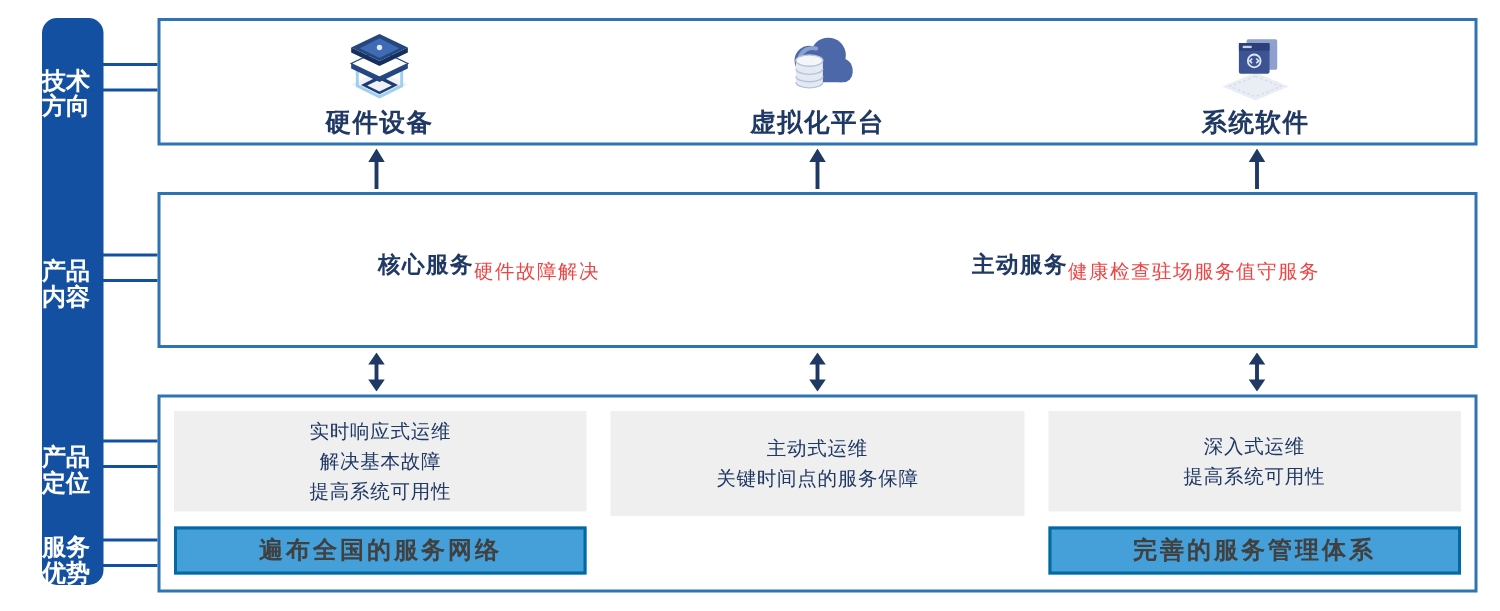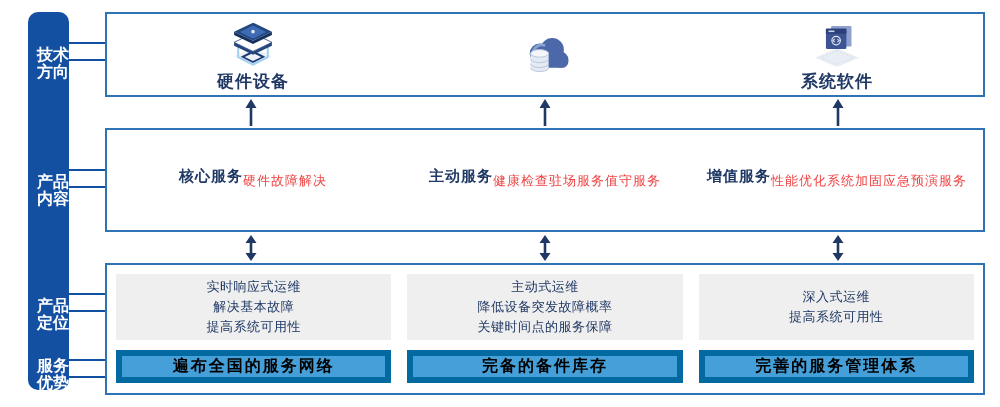--- a/index.html
+++ b/index.html
@@ -9,21 +9,21 @@
     font-family:"Liberation Sans","DejaVu Sans",sans-serif;
   }
   .canvas { position:absolute; inset:0; }
 
   
   .sidebar {
     position:absolute; left:28px; top:12px; width:41px; height:378px;
     background:#1450A2; border-radius:10px;
   }
   .side-label {
-    position:absolute; left:0; width:41px; text-align:right;
+    position:absolute; left:0; width:41px; text-align:left;
     color:#ffffff; font-weight:bold; font-size:16px; line-height:17px;
   }
   .side-label.p0 { top:34px; }
   .side-label.p1 { top:161px; }
   .side-label.p2 { top:285px; }
   .side-label.p3 { top:345px; }
 
   .connector {
     position:absolute; left:68px; width:38px; height:2px; background:#1450A2;
   }
@@ -48,23 +48,23 @@
   .content-item { font-size:13px; color:#ef4444; line-height:19px; letter-spacing:1px; }
 
   .position-box { top:263px; height:132px; display:flex; gap:16px; padding:9px 9px 10px 9px; }
   .pos-col { flex:1; display:flex; flex-direction:column; }
   .pos-gray {
     background:#EFEFEF; height:70px; display:flex; flex-direction:column;
     align-items:center; justify-content:center;
     font-size:13px; color:#1F3864; line-height:20px; letter-spacing:0.5px;
   }
   .pos-bar {
-    margin-top:10px; height:33px; background:#45A0D9; border:6px solid #0369a1;
+    margin-top:10px; height:33px; background:#45A0D9; border:2px solid #0369a1;
     display:flex; align-items:center; justify-content:center;
-    color:#000000; font-weight:bold; font-size:16px; letter-spacing:2px;
+    color:#404040; font-weight:bold; font-size:16px; letter-spacing:2px;
   }
 
   .arrow { position:absolute; width:12px; }
   .arrow svg { display:block; }
 
   .icon-wrap { height:46px; display:flex; align-items:center; justify-content:center; }
 </style>
 </head>
 <body>
 
@@ -126,20 +126,21 @@
             <rect x="15" y="22" width="41" height="14" rx="7"></rect>
           </g>
           <path d="M29 11 a10 10 0 0 0 -12 6" fill="none" stroke="#8aa2d2" stroke-width="3" stroke-linecap="round"></path>
           <path d="M14 20 V36 a10 4.2 0 0 0 20 0 V20 Z" fill="#e4eaf3"></path>
           <ellipse cx="24" cy="20" rx="10" ry="4.2" fill="#f4f6fa" stroke="#b6c2d8" stroke-width="1"></ellipse>
           <path d="M14 26 a10 4.2 0 0 0 20 0" fill="none" stroke="#b6c2d8" stroke-width="1"></path>
           <path d="M14 31.5 a10 4.2 0 0 0 20 0" fill="none" stroke="#b6c2d8" stroke-width="1"></path>
           <path d="M14 36 a10 4.2 0 0 0 20 0" fill="none" stroke="#b6c2d8" stroke-width="1"></path>
         </svg>
       </div>
+      <div class="tech-label">虚拟化平台</div>
     </div>
     <div class="tech-col">
       <div class="icon-wrap">
         <svg width="52" height="46" viewBox="0 0 60 54">
           <polygon points="30,32 56,43 30,54 4,43" fill="#e9edf4"></polygon>
           <polygon points="30,35 50,43 30,51 10,43" fill="none" stroke="#d4dbe8" stroke-width="1" stroke-dasharray="2,2"></polygon>
           <rect x="23" y="6" width="24" height="24" rx="1.5" fill="#8f9fce"></rect>
           <rect x="17" y="9" width="24" height="24" rx="1.5" fill="#3d5494"></rect>
           <rect x="17" y="9" width="24" height="6" fill="#2c3f7a"></rect>
           <rect x="20" y="11.2" width="7" height="1.8" fill="#c9d4ea"></rect>
@@ -171,26 +172,20 @@
     <div class="content-col">
       <div class="content-title">核心服务</div>
       <div class="content-item">硬件故障解决</div>
     </div>
     <div class="content-col">
       <div class="content-title">主动服务</div>
       <div class="content-item">健康检查</div>
       <div class="content-item">驻场服务</div>
       <div class="content-item">值守服务</div>
     </div>
-    <div class="content-col">
-      <div class="content-title">增值服务</div>
-      <div class="content-item">性能优化</div>
-      <div class="content-item">系统加固</div>
-      <div class="content-item">应急预演服务</div>
-    </div>
   </div>
 
   <div class="arrow" style="left:245px; top:235px">
     <svg width="12" height="26" viewBox="0 0 12 26">
         <path d="M6 0 L11.5 8 L7.3 8 L7.3 18 L11.5 18 L6 26 L0.5 18 L4.7 18 L4.7 8 L0.5 8 Z" fill="#1F3864"></path>
       </svg>
   </div>
   <div class="arrow" style="left:539px; top:235px">
     <svg width="12" height="26" viewBox="0 0 12 26">
         <path d="M6 0 L11.5 8 L7.3 8 L7.3 18 L11.5 18 L6 26 L0.5 18 L4.7 18 L4.7 8 L0.5 8 Z" fill="#1F3864"></path>
@@ -207,24 +202,22 @@
       <div class="pos-gray">
         <div>实时响应式运维</div>
         <div>解决基本故障</div>
         <div>提高系统可用性</div>
       </div>
       <div class="pos-bar">遍布全国的服务网络</div>
     </div>
     <div class="pos-col">
       <div class="pos-gray">
         <div>主动式运维</div>
-        <div>降低设备突发故障概率</div>
         <div>关键时间点的服务保障</div>
       </div>
-      <div class="pos-bar">完备的备件库存</div>
     </div>
     <div class="pos-col">
       <div class="pos-gray">
         <div>深入式运维</div>
         <div>提高系统可用性</div>
       </div>
       <div class="pos-bar">完善的服务管理体系</div>
     </div>
   </div>
 

